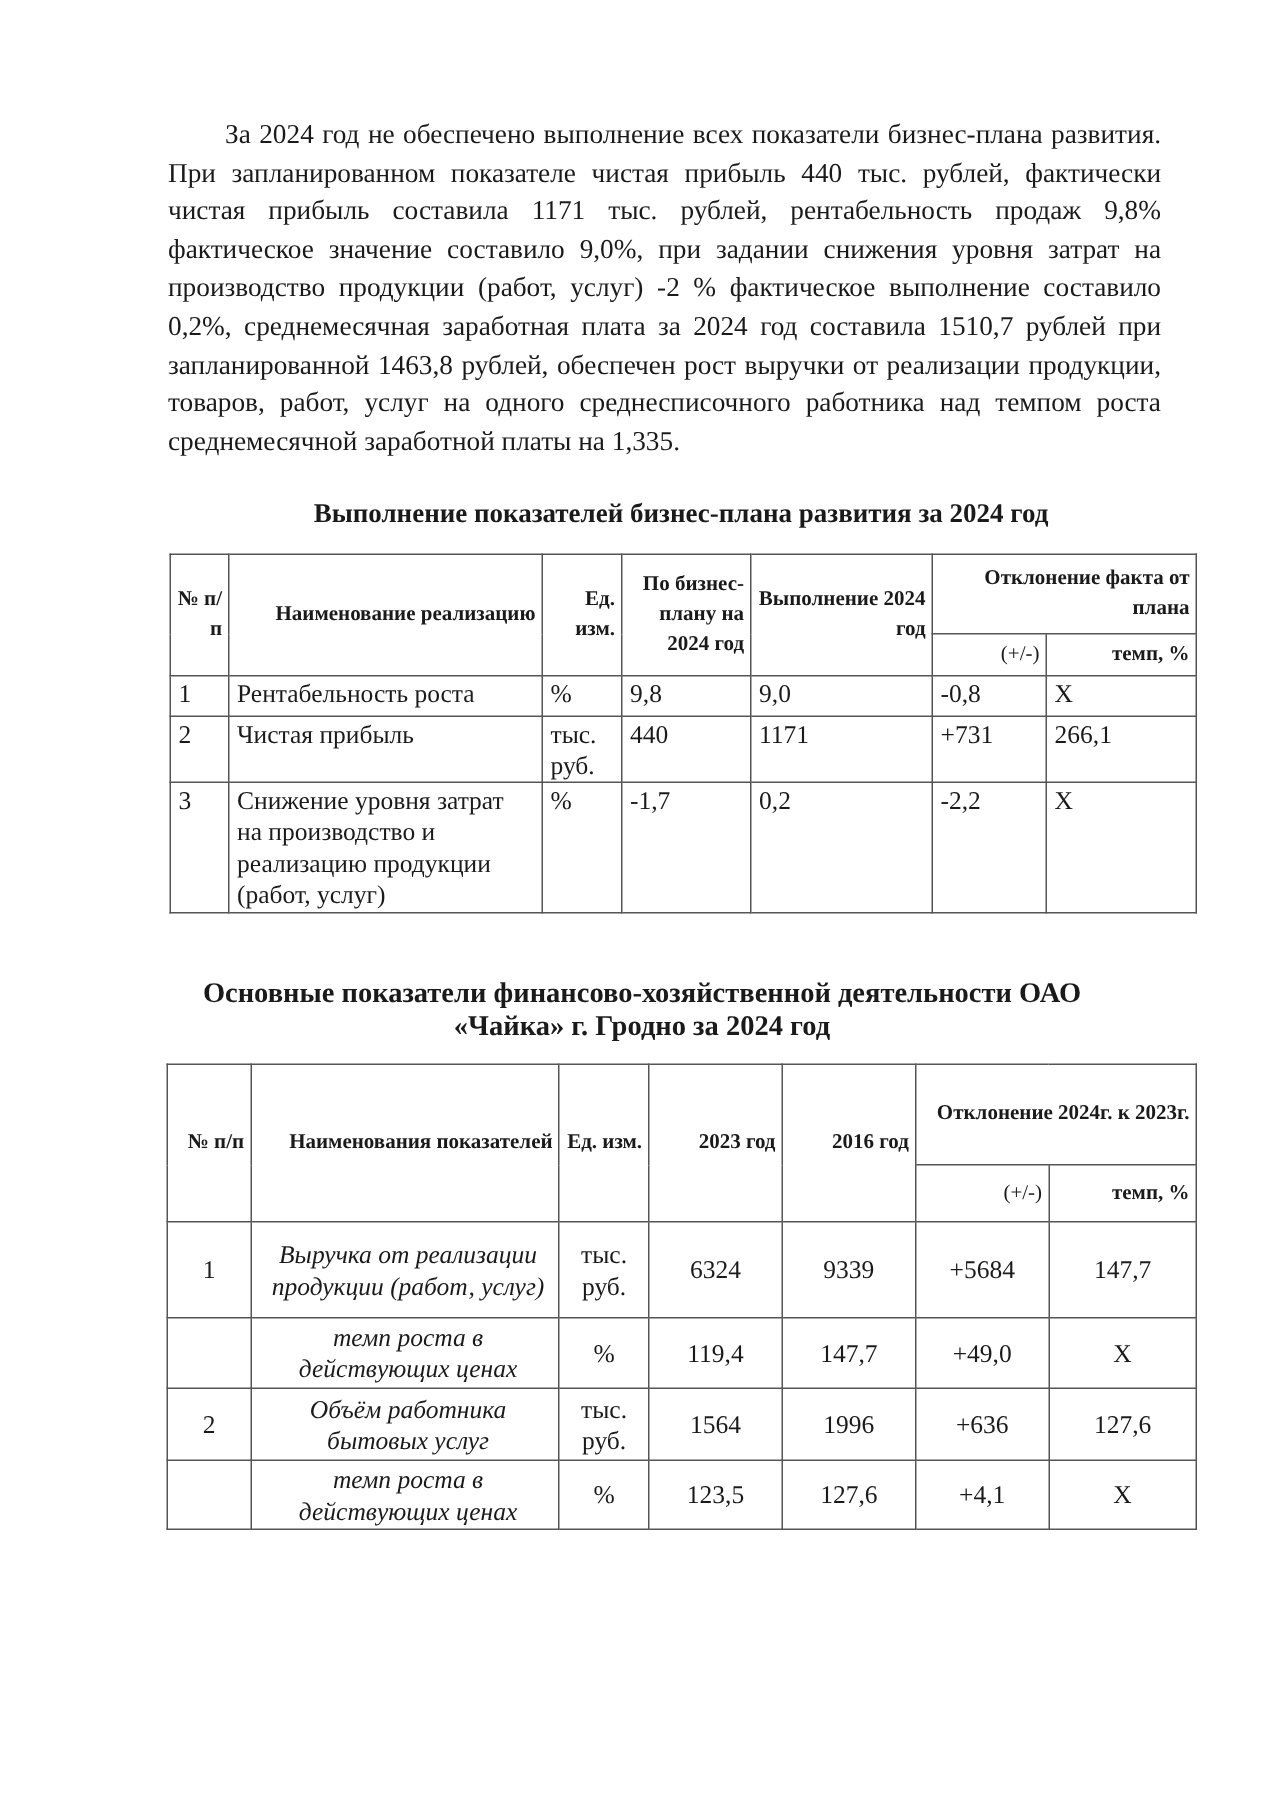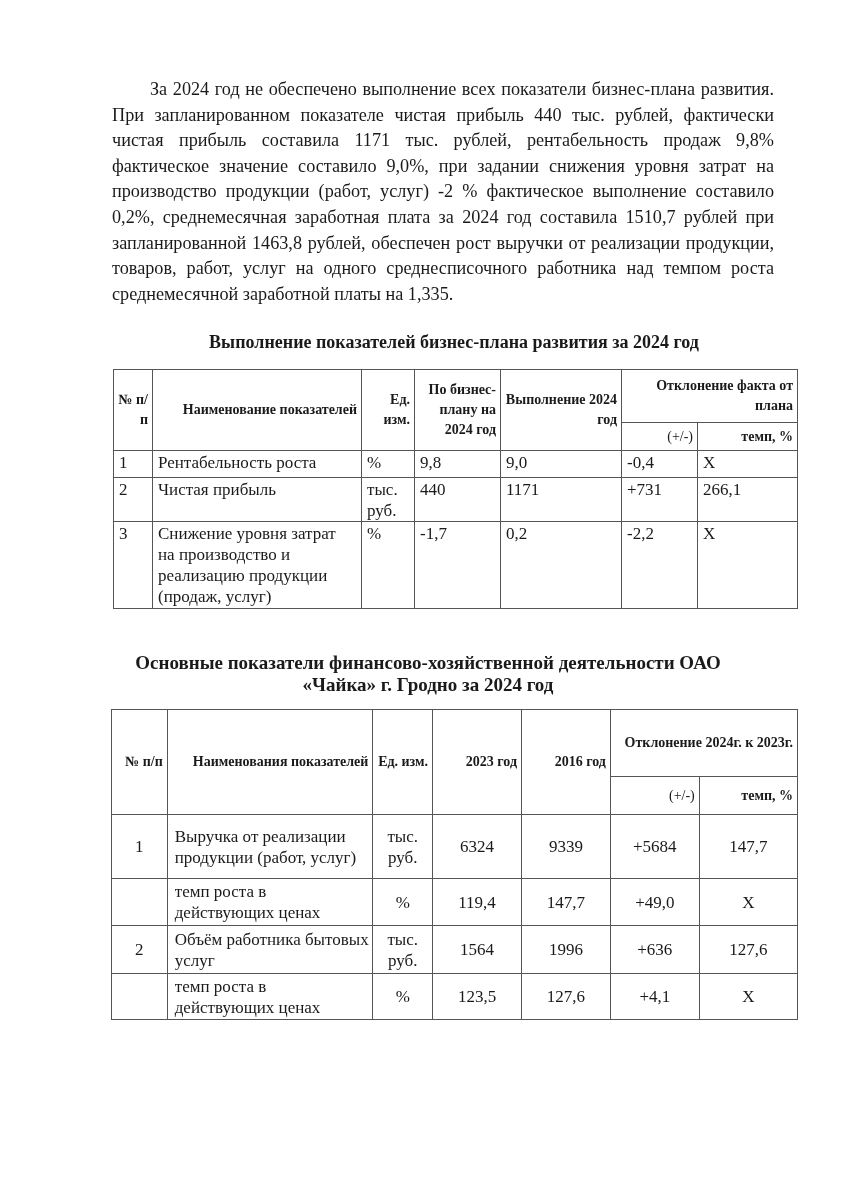--- a/index.html
+++ b/index.html
@@ -23,21 +23,21 @@
     table {
       position: absolute; border-collapse: collapse; table-layout: fixed;
       font-size: 17px; line-height: 21px;
     }
     td, th { border: 1.3px solid #555; padding: 0 4px; vertical-align: top; }
     th { font-weight: bold; text-align: right; vertical-align: middle; font-size: 14px; line-height: 20px; }
     #t1 { left: 113px; top: 369px; width: 684px; }
     #t1 td { padding: 1px 5px 0 5px; }
     #t2 { left: 111px; top: 709px; width: 687px; }
     #t2 td { vertical-align: middle; text-align: center; padding: 0 3px; }
-    #t2 td.name { text-align: left; padding-left: 7px; }
+    #t2 td.name { text-align: center; padding-left: 7px; font-style: italic; }
   </style>
 </head>
 <body>
 
 <div class="page">
 
   <p class="para">За 2024 год не обеспечено выполнение всех показатели бизнес-плана развития. При запланированном показателе чистая прибыль 440 тыс. рублей, фактически чистая прибыль составила 1171 тыс. рублей, рентабельность продаж 9,8% фактическое значение составило 9,0%, при задании снижения уровня затрат на производство продукции (работ, услуг) -2 % фактическое выполнение составило 0,2%, среднемесячная заработная плата за 2024 год составила 1510,7 рублей при запланированной 1463,8 рублей, обеспечен рост выручки от реализации продукции, товаров, работ, услуг на одного среднесписочного работника над темпом роста среднемесячной заработной платы на 1,335.</p>
 
   <p class="title" id="t1-title">Выполнение показателей бизнес-плана развития за 2024 год</p>
 
@@ -47,51 +47,51 @@
         <col style="width:209px">
         <col style="width:53px">
       <col style="width:86px">
         <col style="width:121px">
         <col style="width:76px">
         <col style="width:100px">
     </colgroup>
     <tbody>
         <tr style="height:53px">
       <th rowspan="2">№ п/п</th>
-      <th rowspan="2">Наименование показателей</th>
+      <th rowspan="2">Наименование реализацию</th>
       <th rowspan="2">Ед. изм.</th>
       <th rowspan="2">По бизнес-плану на 2024 год</th>
       <th rowspan="2">Выполнение 2024 год</th>
       <th colspan="2">Отклонение факта от плана</th>
     </tr>
     <tr style="height:28px">
       <th style="font-weight:normal">(+/-)</th>
       <th>темп, %</th>
     </tr>
     <tr style="height:27px">
       <td>1</td>
       <td>Рентабельность роста</td>
       <td>%</td>
       <td>9,8</td>
       <td>9,0</td>
-      <td>-0,4</td>
+      <td>-0,8</td>
       <td>Х</td>
     </tr>
     <tr style="height:43px">
       <td>2</td>
       <td>Чистая прибыль</td>
       <td>тыс. руб.</td>
       <td>440</td>
       <td>1171</td>
       <td>+731</td>
       <td>266,1</td>
     </tr>
     <tr style="height:87px">
       <td>3</td>
-      <td>Снижение уровня затрат на производство и реализацию продукции (продаж, услуг)</td>
+      <td>Снижение уровня затрат на производство и реализацию продукции (работ, услуг)</td>
       <td>%</td>
       <td>-1,7</td>
       <td>0,2</td>
       <td>-2,2</td>
       <td>Х</td>
     </tr>
   </tbody>
     </table>
 
   <div class="title" id="t2-title">

